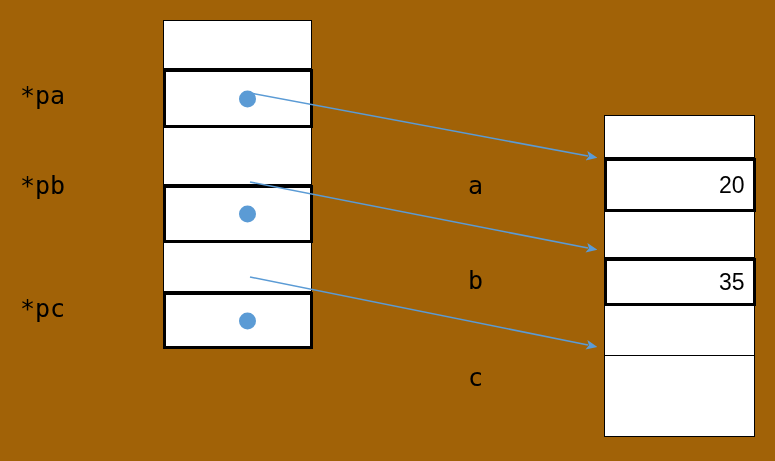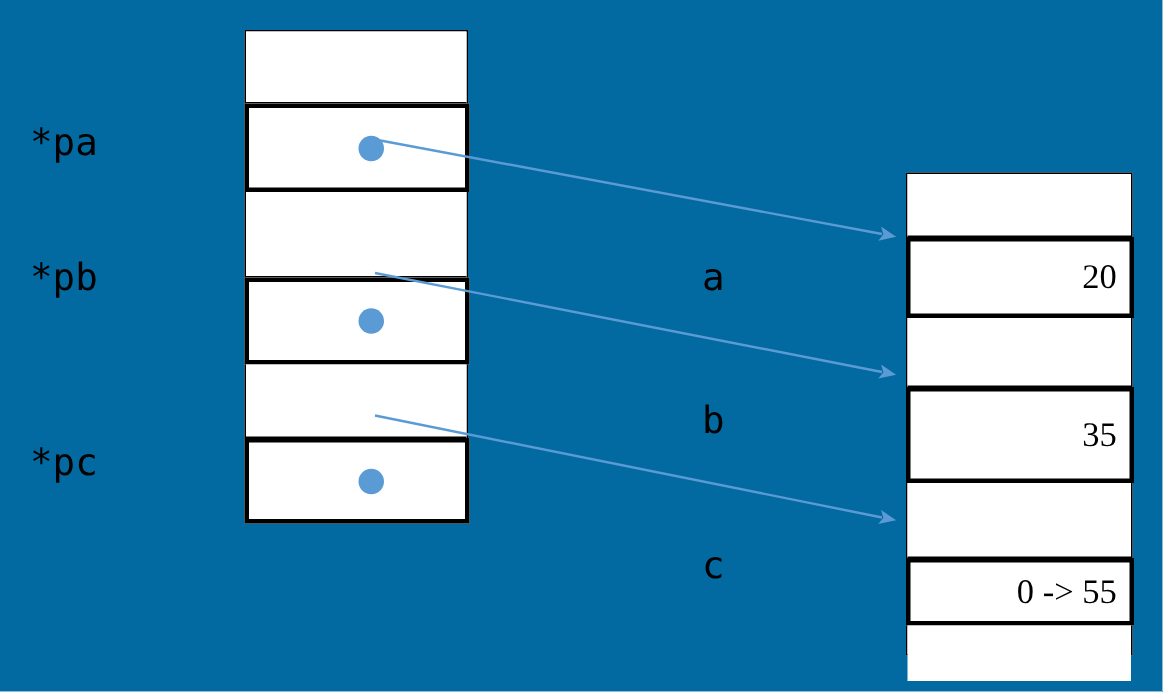--- a/index.html
+++ b/index.html
@@ -7,21 +7,21 @@
     padding: 0;
     background: #ffffff;
   }
   body {
     font-family: "DejaVu Sans Mono", "Liberation Mono", monospace;
   }
   #canvas {
     position: relative;
     width: 775px;
     height: 461px;
-    background: #0369a1;
+    background: #a16207;
     overflow: hidden;
   }
 
   
   .mem-table {
     position: absolute;
     box-sizing: border-box;
     border: 1.5px solid #000000;
     background: #ffffff;
   }
@@ -40,21 +40,21 @@
     margin-left: -1.5px;
     margin-right: -1.5px;
     box-sizing: border-box;
   }
 
   .cell-value {
     position: absolute;
     right: 8px;
     top: 50%;
     transform: translateY(-50%);
-    font-family: Liberation Serif, serif;
+    font-family: Liberation Sans, sans-serif;
     font-size: 23px;
     color: #000000;
     white-space: pre;
     letter-spacing: 0px;
   }
 
   
   .ptr-dot {
     position: absolute;
     width: 17px;
@@ -130,29 +130,26 @@
   <div class="mem-table" id="val-table" style="left:604px; top:115px; width:151px; height:322px;">
 
     <div class="mem-row" style="height:42px;"></div>
 
     <div class="mem-row slot" style="height:54px;">
       <span class="cell-value">20</span>
     </div>
 
     <div class="mem-row" style="height:46px;"></div>
 
-    <div class="mem-row slot" style="height:64px;">
+    <div class="mem-row slot" style="height:48px;">
       <span class="cell-value">35</span>
     </div>
 
     <div class="mem-row" style="height:50px;"></div>
 
-    <div class="mem-row slot" style="height:45px;">
-      <span class="cell-value">0 -&gt; 55</span>
-    </div>
 
     <div class="mem-row" style="height:37px;"></div>
   </div>
 
   <svg id="arrows" viewBox="0 0 775 461">
     <defs>
       <marker id="ah" markerWidth="7" markerHeight="7" refX="1.0" refY="3" orient="auto" markerUnits="strokeWidth">
         <path d="M0,0 L7,3 L0,6 L1.6,3 Z" fill="#5B9BD5"></path>
       </marker>
     </defs>

